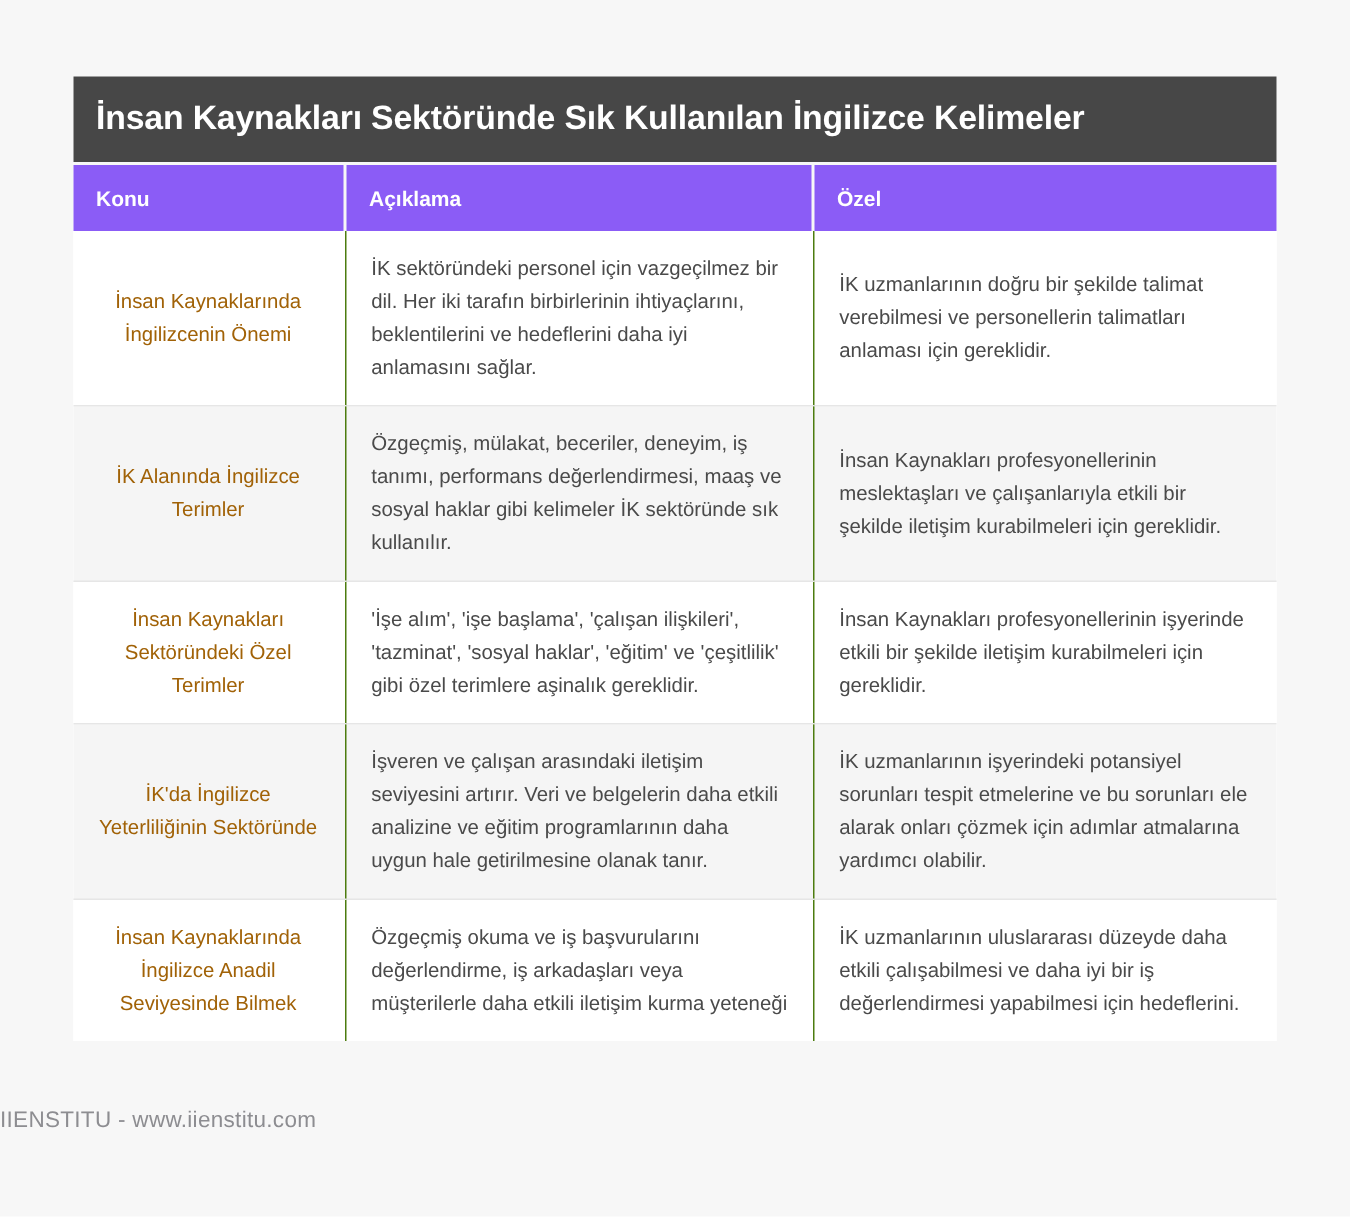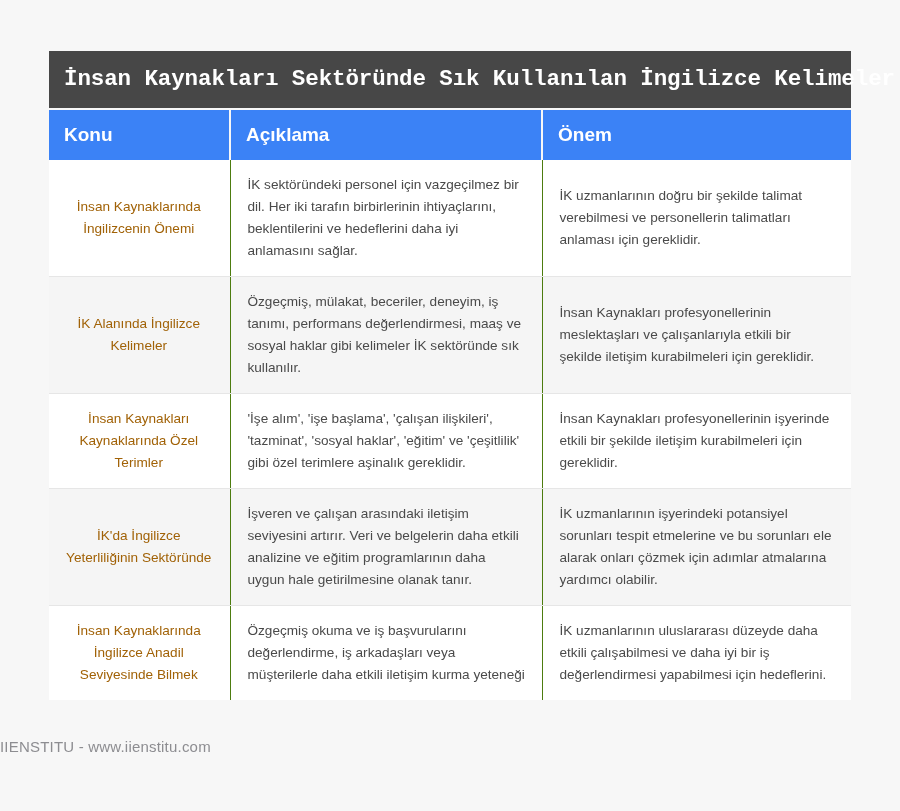--- a/index.html
+++ b/index.html
@@ -39,44 +39,43 @@
     align-items: center;
     padding: 0 0 0 15px;
     box-sizing: border-box;
   }
   .title-bar .title-text {
     font-size: 22.5px;
     font-weight: bold;
     letter-spacing: -0.1px;
     line-height: 1.1;
     white-space: nowrap;
-    font-family: Liberation Mono, monospace;
   }
 
   .sep {
     height: 2px;
     background: #f7f7f7;
     width: 100%;
   }
 
   table.data {
     border-collapse: collapse;
     table-layout: fixed;
     width: 802px;
     background: #ffffff;
   }
 
   table.data col.c1 { width: 181px; }
   table.data col.c2 { width: 312px; }
   table.data col.c3 { width: 309px; }
 
   thead th {
-    background: #3b82f6;
+    background: #8b5cf6;
     color: #ffffff;
-    font-size: 19px;
+    font-size: 14px;
     font-weight: bold;
     text-align: left;
     padding: 14px 15px 14px 15px;
     border-right: 2px solid #f7f7f7;
     vertical-align: middle;
     height: 43px;
     box-sizing: border-box;
   }
   thead th:last-child { border-right: none; }
 
@@ -128,39 +127,39 @@
     <table class="data">
       <colgroup>
         <col class="c1">
         <col class="c2">
         <col class="c3">
       </colgroup>
       <thead>
         <tr>
           <th>Konu</th>
           <th>Açıklama</th>
-          <th>Önem</th>
+          <th>Özel</th>
         </tr>
       </thead>
       <tbody>
 
         <tr class="row-odd">
           <td class="col-topic">İnsan Kaynaklarında İngilizcenin Önemi</td>
           <td class="col-desc">İK sektöründeki personel için vazgeçilmez bir dil. Her iki tarafın birbirlerinin ihtiyaçlarını, beklentilerini ve hedeflerini daha iyi anlamasını sağlar.</td>
           <td class="col-imp">İK uzmanlarının doğru bir şekilde talimat verebilmesi ve personellerin talimatları anlaması için gereklidir.</td>
         </tr>
 
         <tr class="row-even">
-          <td class="col-topic">İK Alanında İngilizce Kelimeler</td>
+          <td class="col-topic">İK Alanında İngilizce Terimler</td>
           <td class="col-desc">Özgeçmiş, mülakat, beceriler, deneyim, iş tanımı, performans değerlendirmesi, maaş ve sosyal haklar gibi kelimeler İK sektöründe sık kullanılır.</td>
           <td class="col-imp">İnsan Kaynakları profesyonellerinin meslektaşları ve çalışanlarıyla etkili bir şekilde iletişim kurabilmeleri için gereklidir.</td>
         </tr>
 
         <tr class="row-odd">
-          <td class="col-topic">İnsan Kaynakları Kaynaklarında Özel Terimler</td>
+          <td class="col-topic">İnsan Kaynakları Sektöründeki Özel Terimler</td>
           <td class="col-desc">'İşe alım', 'işe başlama', 'çalışan ilişkileri', 'tazminat', 'sosyal haklar', 'eğitim' ve 'çeşitlilik' gibi özel terimlere aşinalık gereklidir.</td>
           <td class="col-imp">İnsan Kaynakları profesyonellerinin işyerinde etkili bir şekilde iletişim kurabilmeleri için gereklidir.</td>
         </tr>
 
         <tr class="row-even">
           <td class="col-topic">İK'da İngilizce Yeterliliğinin Sektöründe</td>
           <td class="col-desc">İşveren ve çalışan arasındaki iletişim seviyesini artırır. Veri ve belgelerin daha etkili analizine ve eğitim programlarının daha uygun hale getirilmesine olanak tanır.</td>
           <td class="col-imp">İK uzmanlarının işyerindeki potansiyel sorunları tespit etmelerine ve bu sorunları ele alarak onları çözmek için adımlar atmalarına yardımcı olabilir.</td>
         </tr>
 

